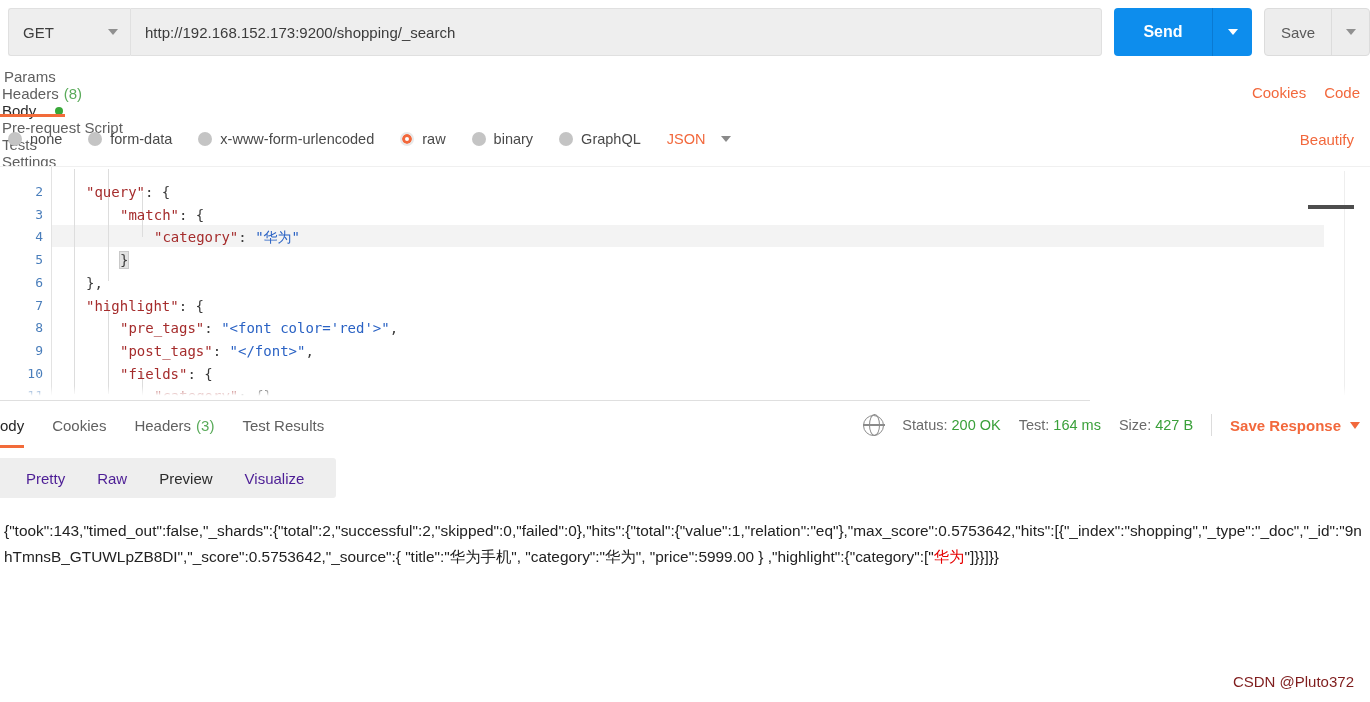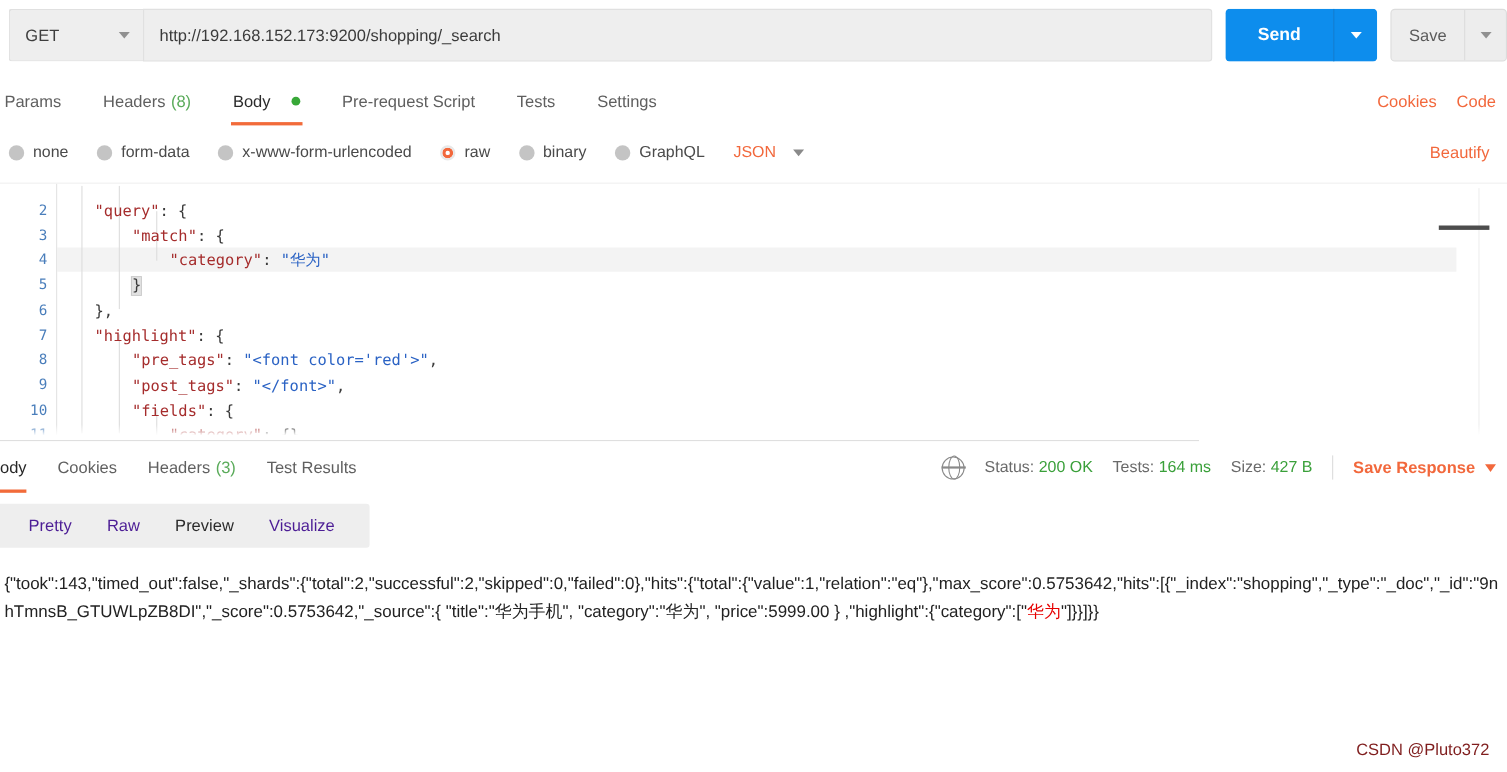--- a/index.html
+++ b/index.html
@@ -82,21 +82,21 @@
     font-size: 15px; color:#5a5a5a; cursor:pointer;
   }
   .save-split {
     width: 38px; display:flex; align-items:center; justify-content:center;
     border-left:1px solid #dcdcdc; cursor:pointer;
   }
 
   
   .req-tabs {
     position:absolute; left:0; top:68px; width:1208px; height:48px;
-    display:flex; align-items:flex-start;
+    display:flex; align-items:flex-start;flex-direction:column;
   }
   .rtab {
     height: 48px; display:flex; align-items:center;
     font-size: 15px; color:#5f5f5f;
     padding: 0 2px; margin-right: 34px;
     position: relative; cursor:pointer; white-space:nowrap;
   }
   .rtab:first-child { margin-left: 2px; }
   .rtab.active { color:#2b2b2b;gap:12px; }
   .rtab.active::after {
@@ -421,21 +421,21 @@
     </div>
   </div>
 
   <div class="meta-right">
     <span class="globe"></span>
     <span>
       <span class="meta-label">Status:</span>
       <span class="meta-val">200 OK</span>
     </span>
     <span>
-      <span class="meta-label">Tests:</span>
+      <span class="meta-label">Test:</span>
       <span class="meta-val">164 ms</span>
     </span>
     <span>
       <span class="meta-label">Size:</span>
       <span class="meta-val">427 B</span>
     </span>
     <span class="meta-sep"></span>
     <span class="save-response">
       <span>Save Response</span>
       <span class="caret-orange-solid"></span>

